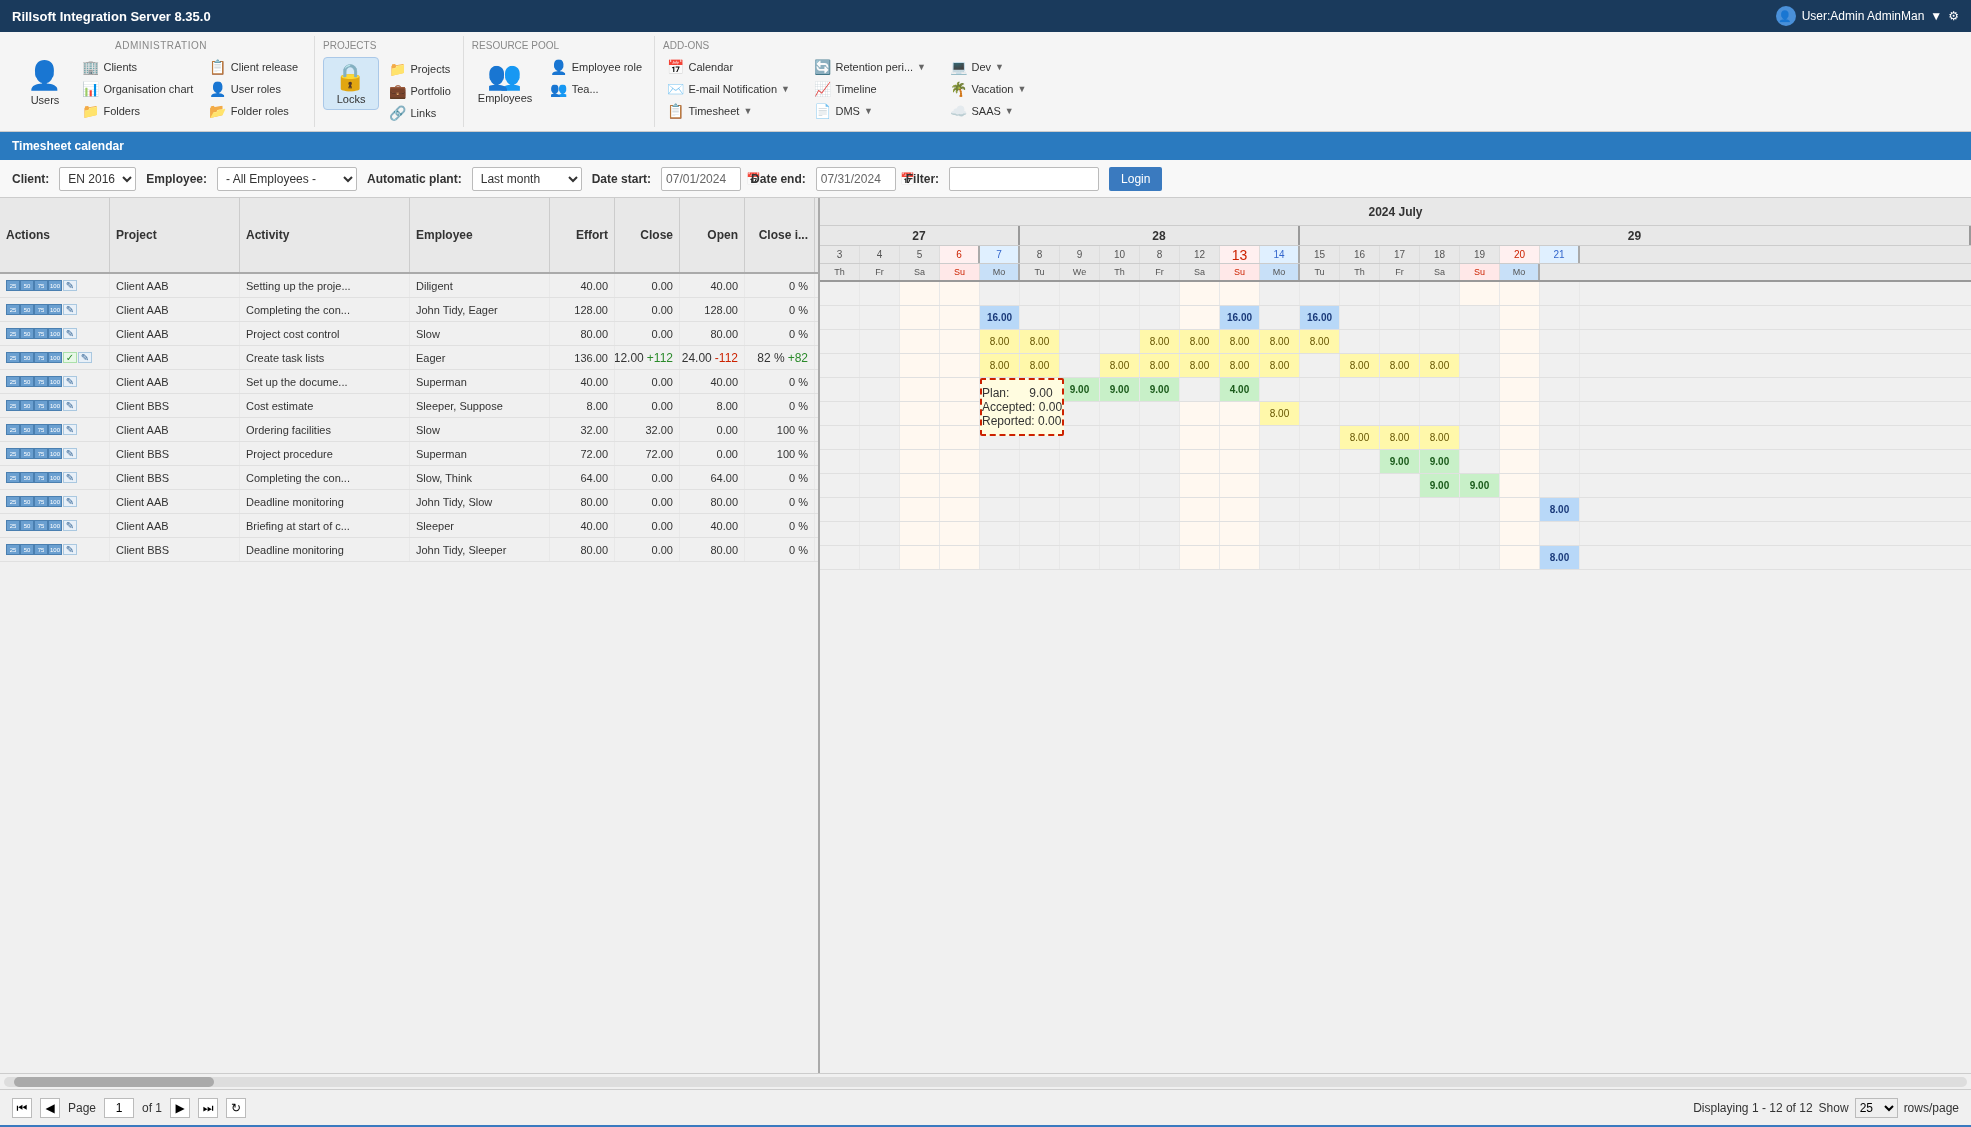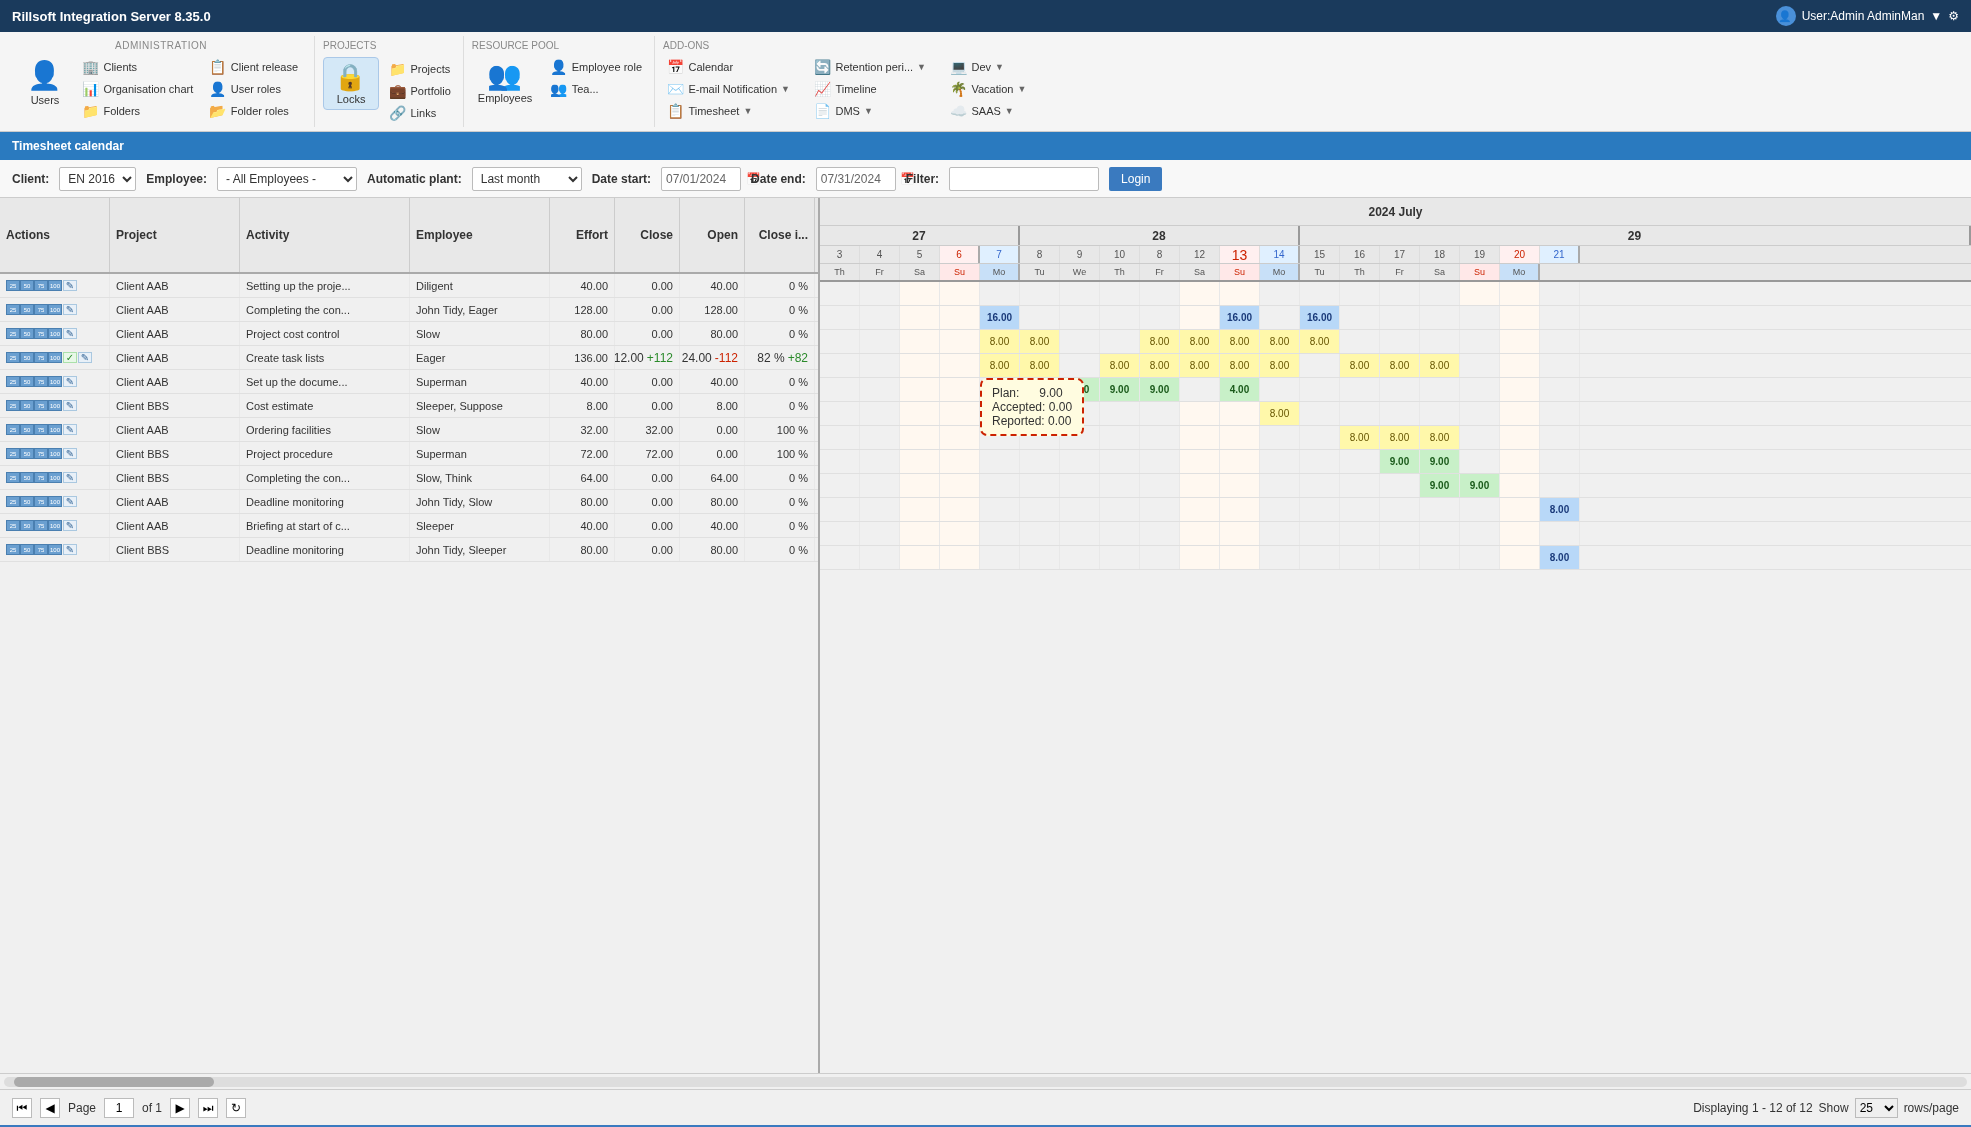--- a/index.html
+++ b/index.html
@@ -297,22 +297,22 @@
     .cal-day-cell.weekend-bg { background: #fff8f0; }
     .cal-day-cell.blue-bg { background: #b8d8f8; color: #1a3a7a; font-weight: bold; }
     .cal-day-cell.yellow-bg { background: #fff8aa; color: #665500; }
     .cal-day-cell.green-bg { background: #c8f0c8; color: #1a5a1a; font-weight: bold; }
 
     
     .tooltip-box {
       position: absolute;
       background: #fffce0;
       border: 2px dashed #cc2200;
-      padding: 6px 10px;
-      border-radius: 7px;
+      padding: 6px 0;
+      border-radius: 2px;
       font-size: 11px;
       z-index: 100;
       color: #333;
       white-space: nowrap;
     }
 
     
     .bottom-bar {
       background: #f0f0f0;
       border-top: 1px solid #ccc;

